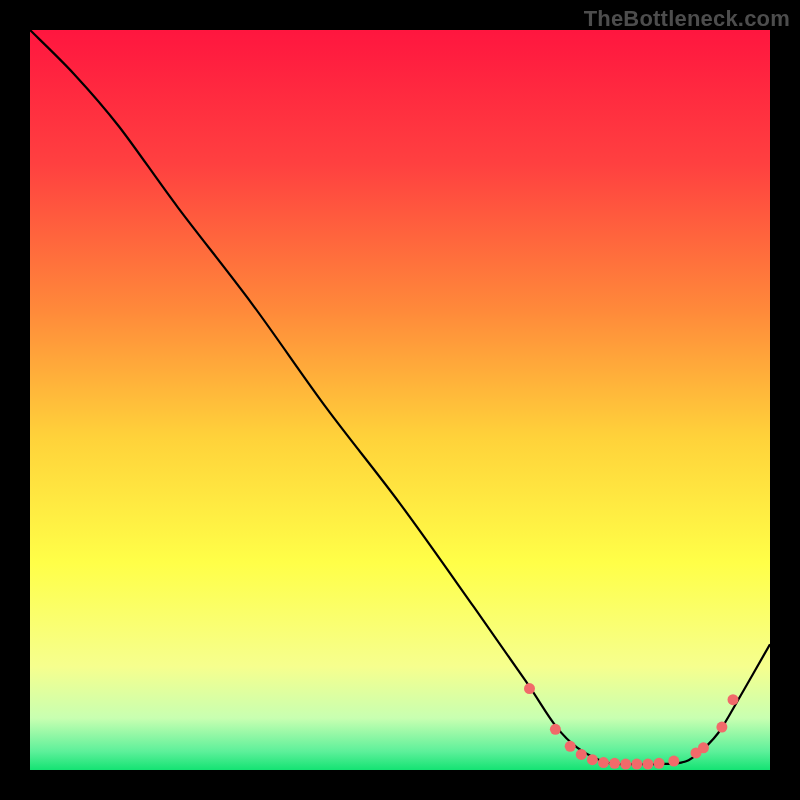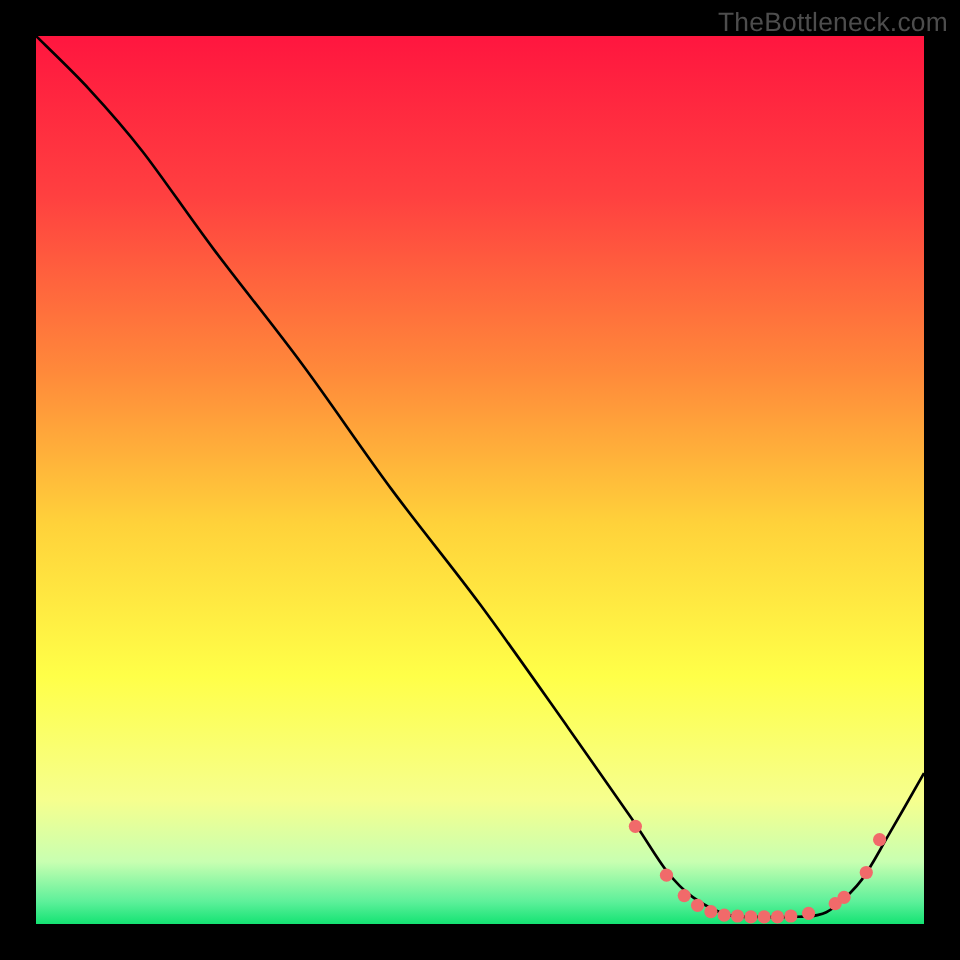--- a/index.html
+++ b/index.html
@@ -25,21 +25,21 @@
     top: 0;
     width: 740px;
     height: 740px;
   }
   .watermark {
     position: absolute;
     top: 6px;
     right: 10px;
     color: #4d4d4d;
     font-size: 22px;
-    font-weight: 400;
+    font-weight: 700;
     letter-spacing: 0.2px;
   }
   svg { display: block; }
 </style>
 </head>
 <body>
 
 <div class="frame">
   <svg class="plot" viewBox="0 0 740 740">
     <defs>

